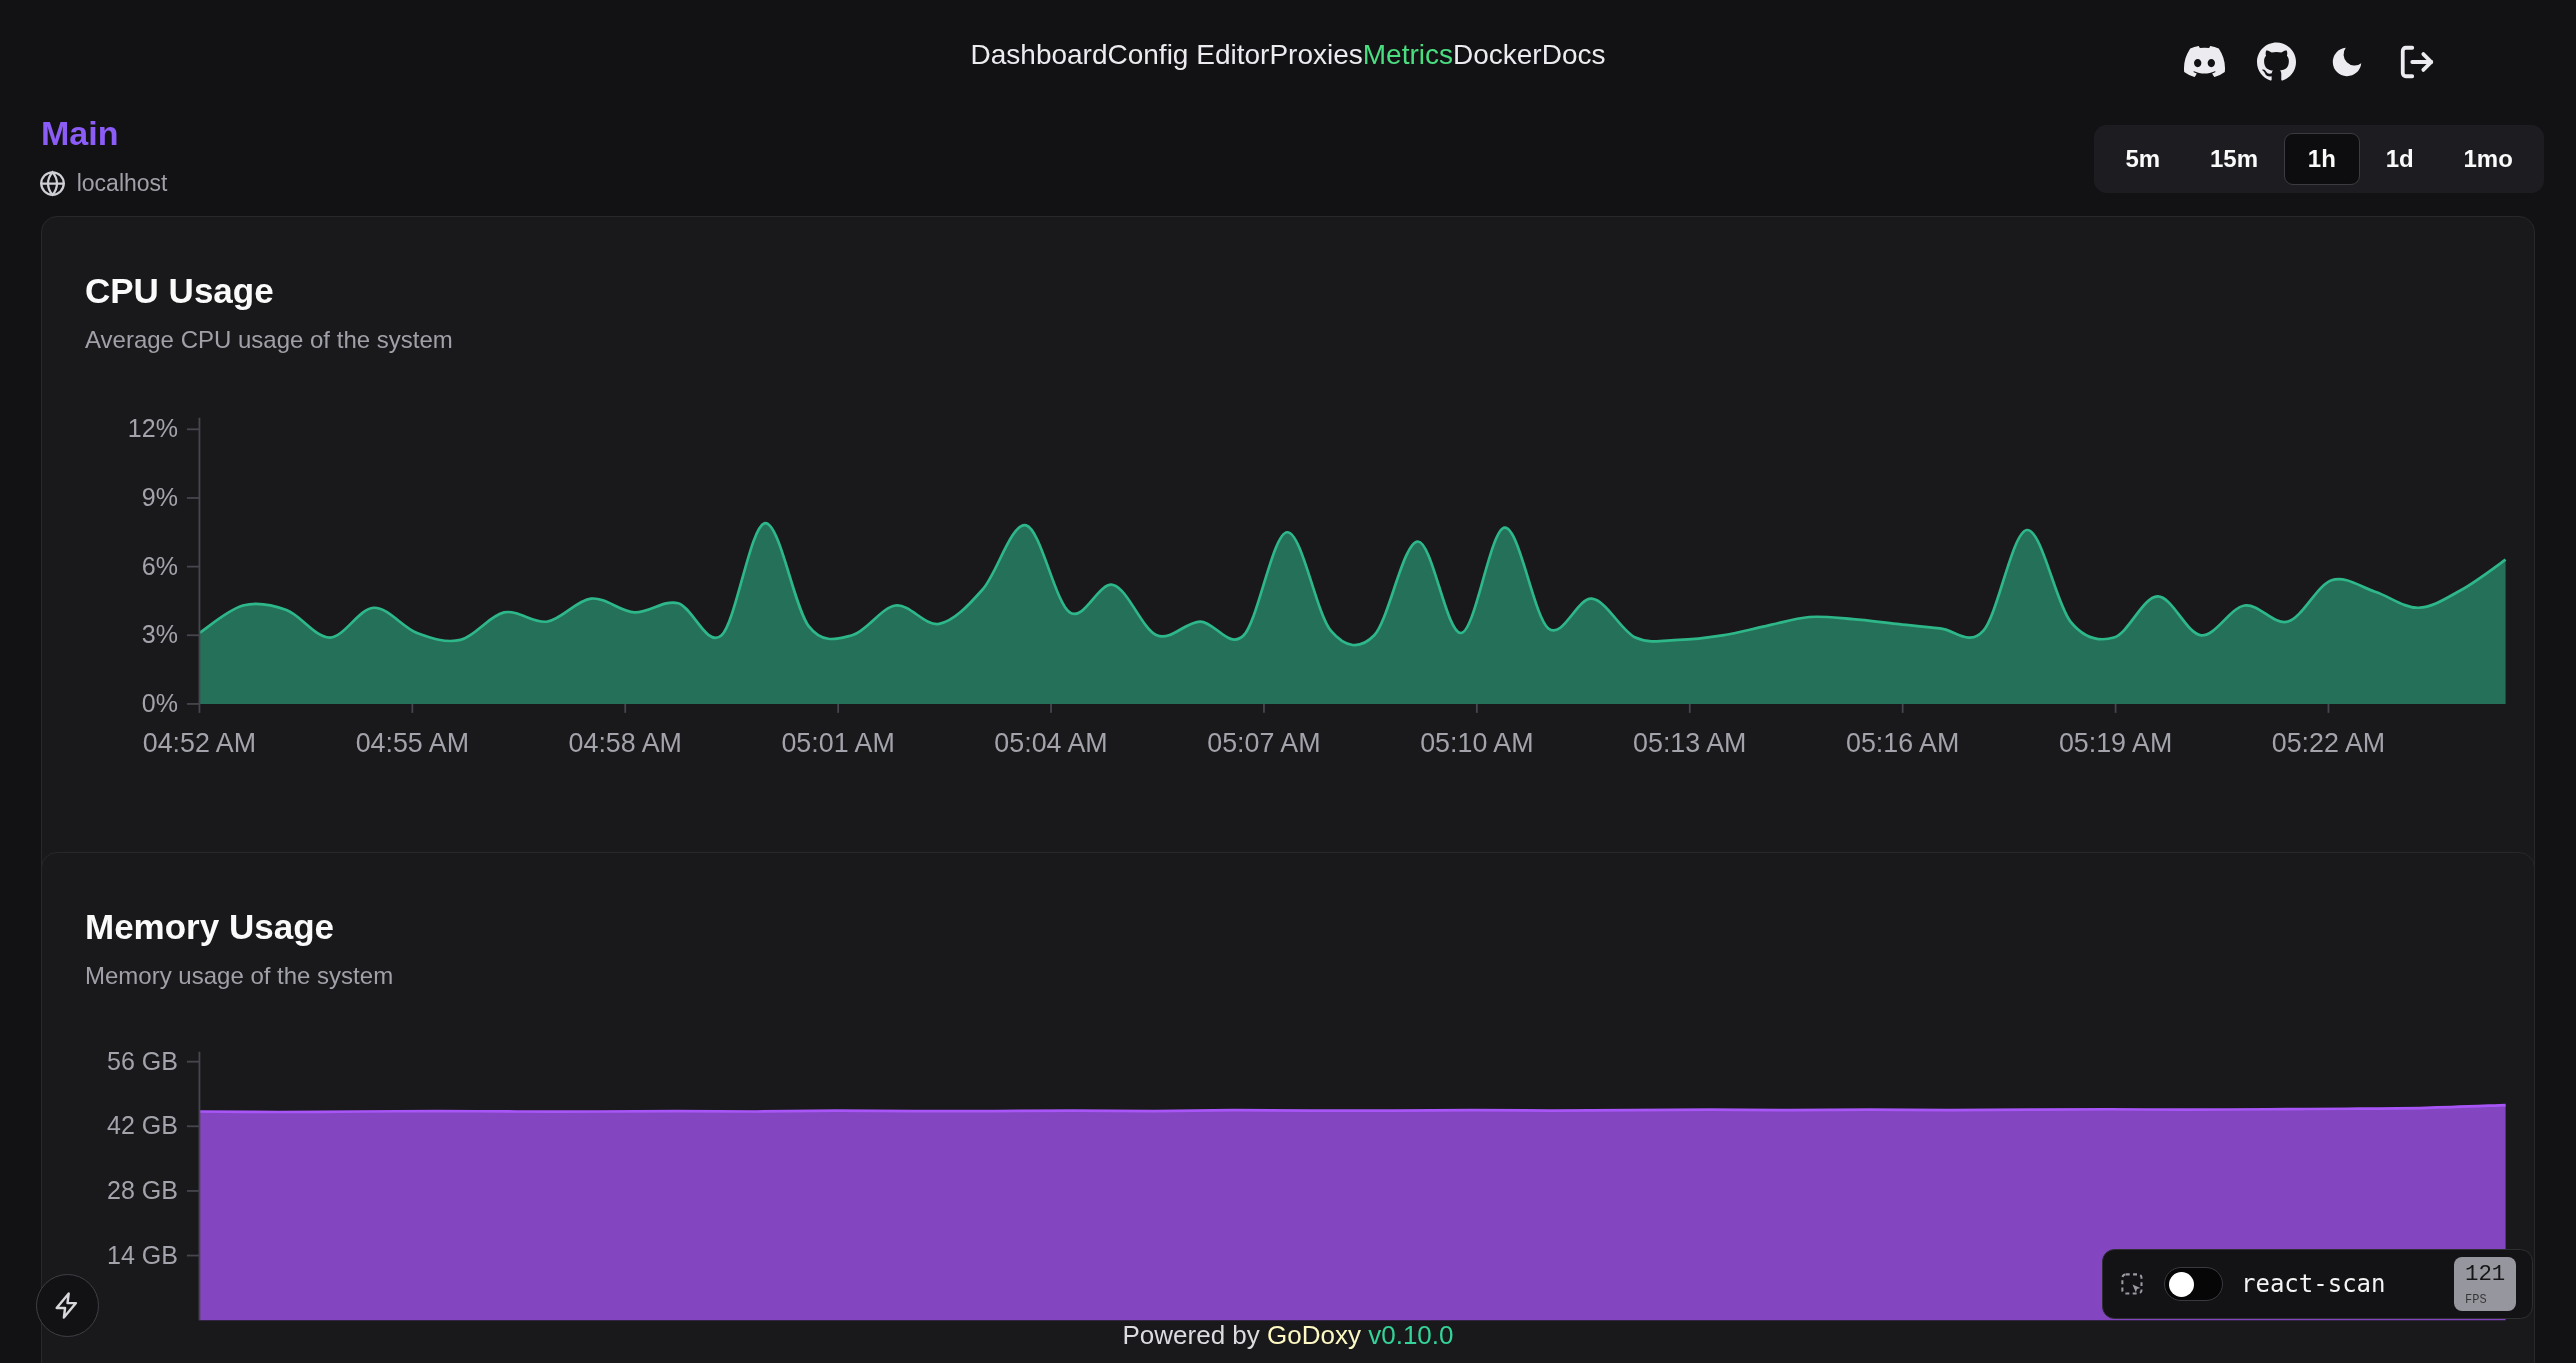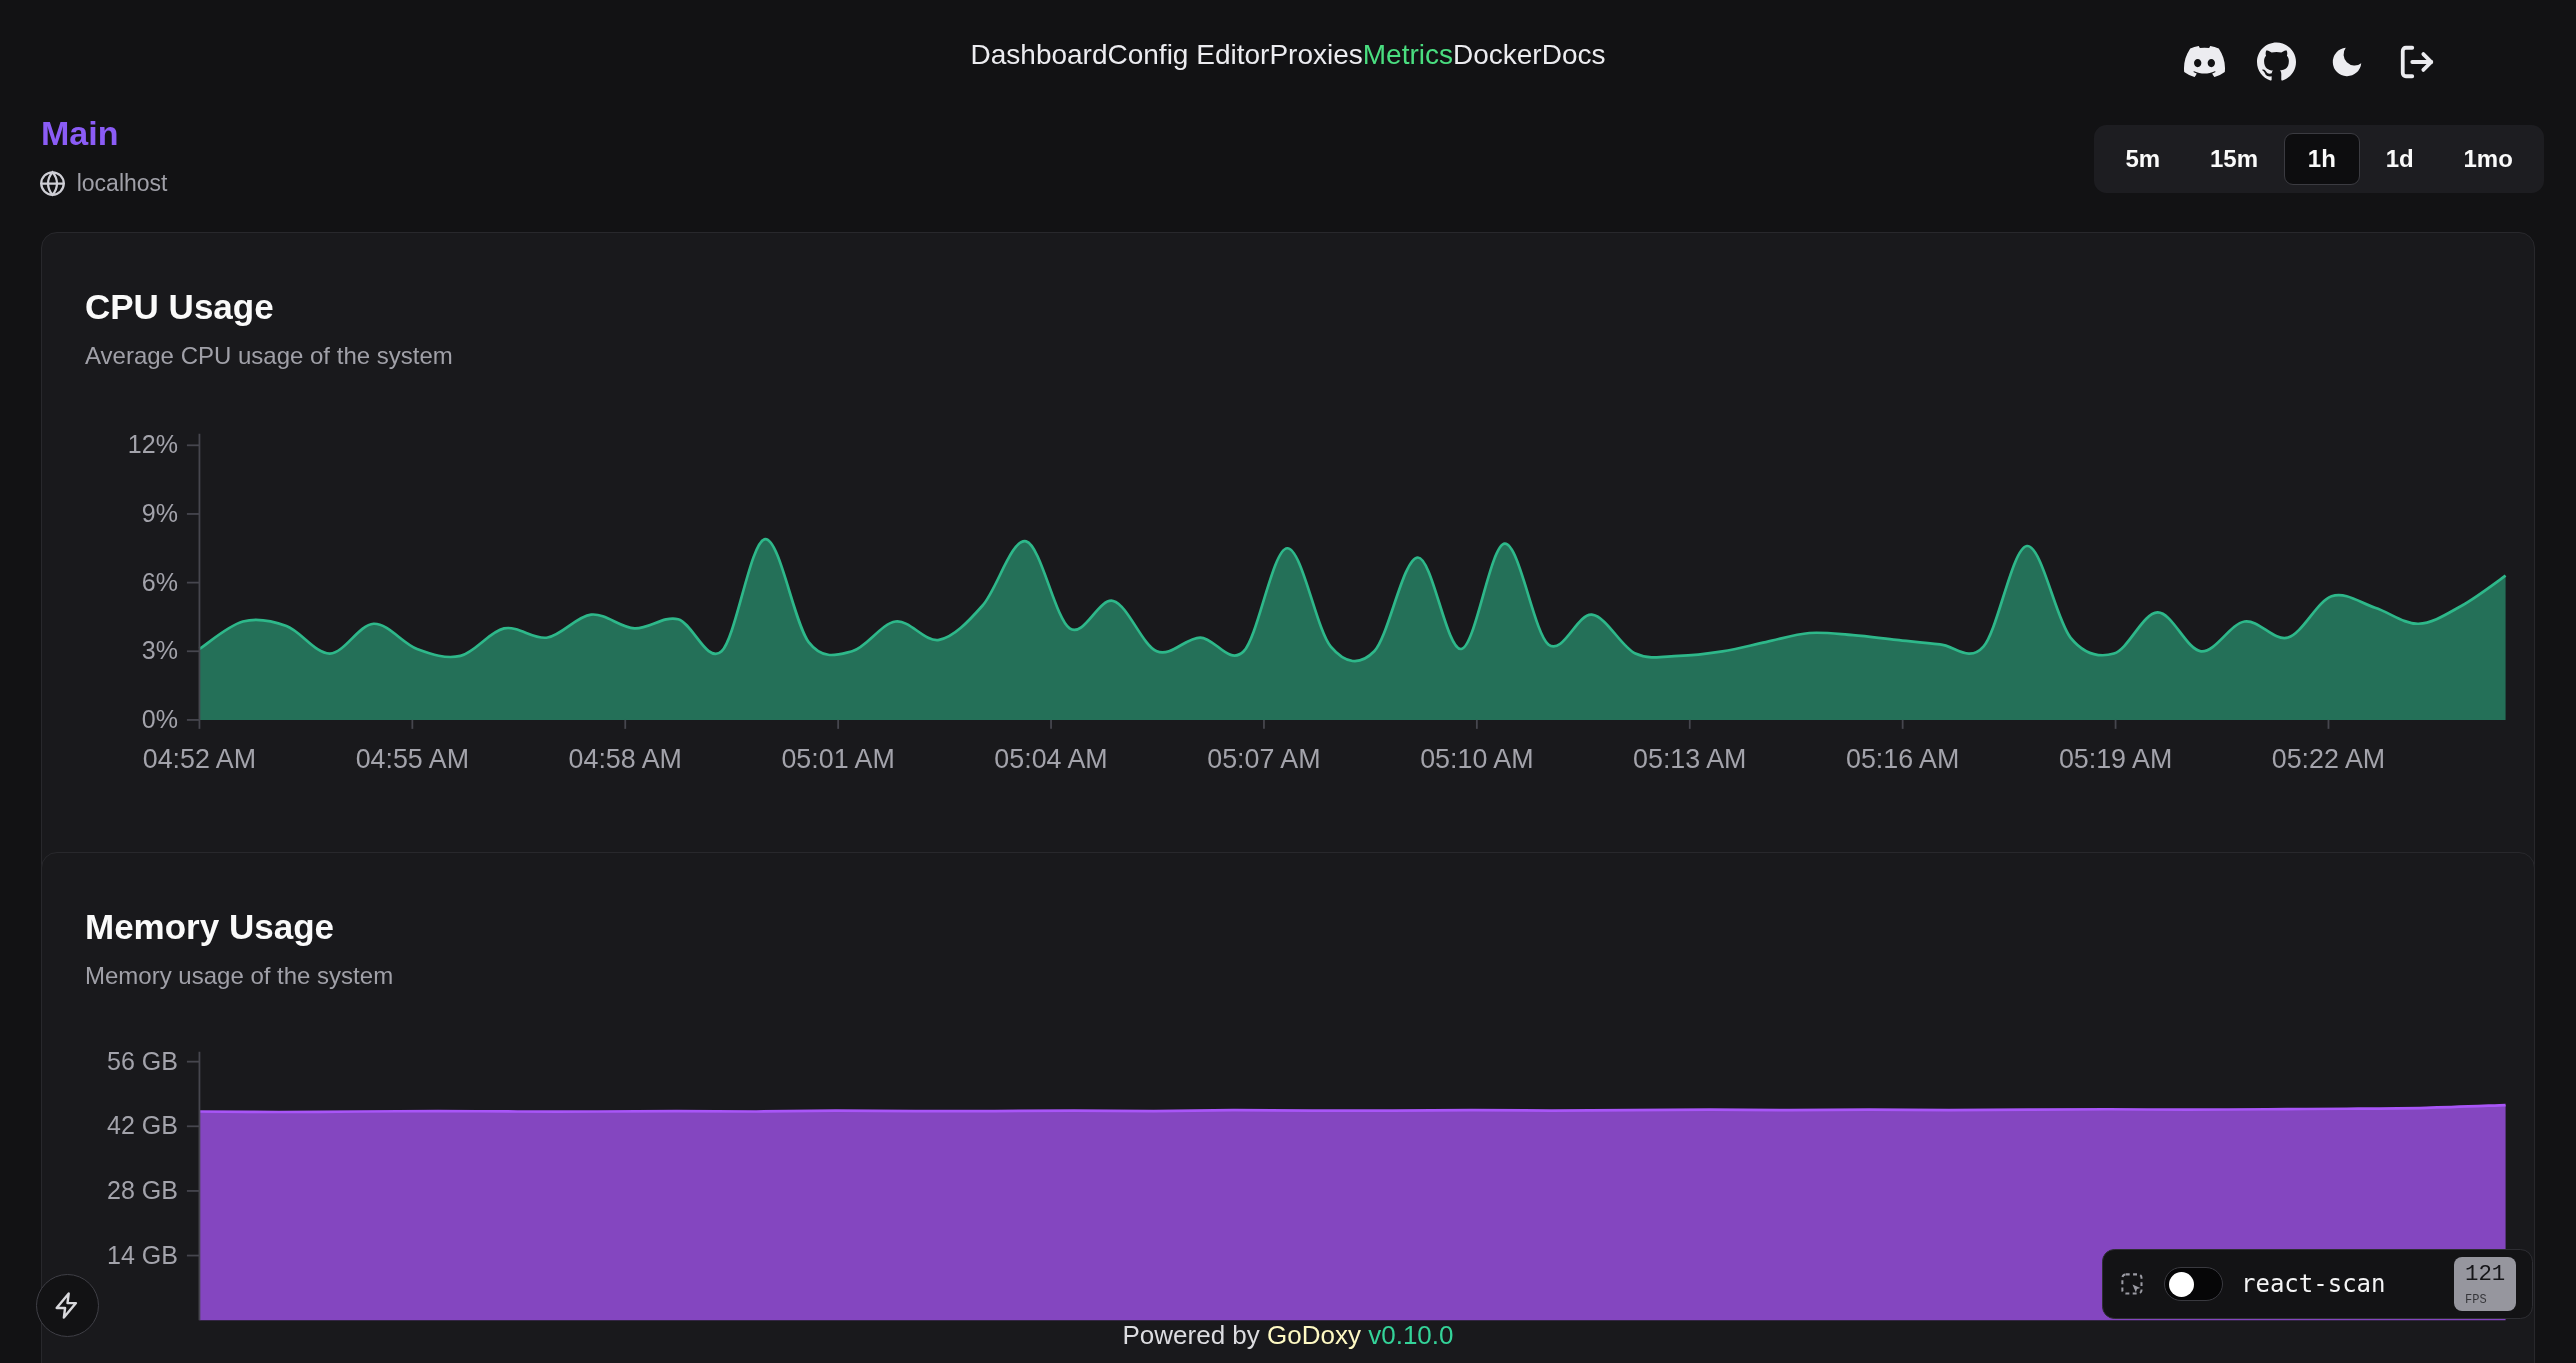--- a/index.html
+++ b/index.html
@@ -23,21 +23,21 @@
 
   .time-range{ position:absolute; right:32px; top:125px; height:68px; background:#1d1d21;
     border-radius:12.5px; display:flex; align-items:center; padding:0 7.2px; gap:1.8px; z-index:10; }
   .tr-btn{ padding:10.7px 23px; font-size:24px; font-weight:600; color:#fafafa; border-radius:9px;
     background:transparent; border:1.8px solid transparent; cursor:pointer; font-family:inherit; }
   .tr-btn.active{ background:#0d0d0f; border:1.8px solid #3b3b41; }
 
   
   .card{ position:absolute; left:41px; width:2494px; background:#19191c;
     border:1.8px solid #28282c; border-radius:16px; }
-  #cpu-card{ top:232px; height:674px; }
+  #cpu-card{ top:216px; height:674px; }
   #mem-card{ top:852px; height:662px; }
   .card-title{ position:absolute; left:43px; top:54px; font-size:35px; font-weight:600; color:#fafafa; }
   .card-sub{ position:absolute; left:43px; top:109px; font-size:24px; color:#a0a0a8; }
   .chart-svg{ position:absolute; left:0; top:179px; width:2494px; display:block; }
   #cpu-chart{ height:394px; }
   #mem-chart{ height:376px; }
 
   
   .footer{ position:absolute; left:0; right:0; bottom:12.5px; text-align:center; font-size:26px;
     color:#dcdce0; z-index:20; }

